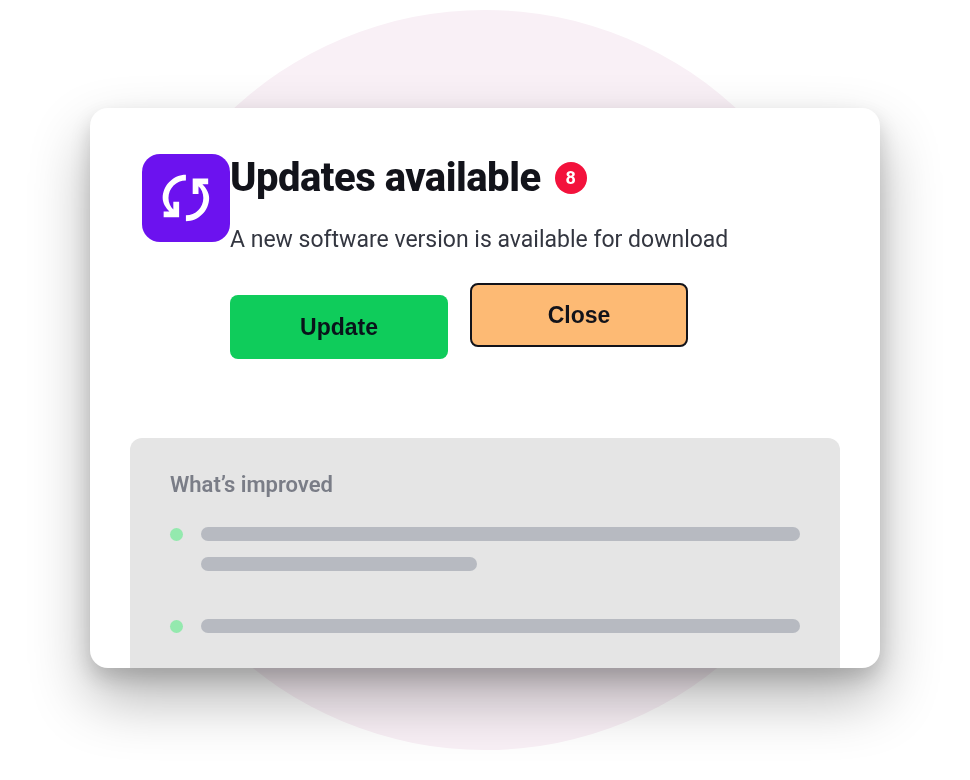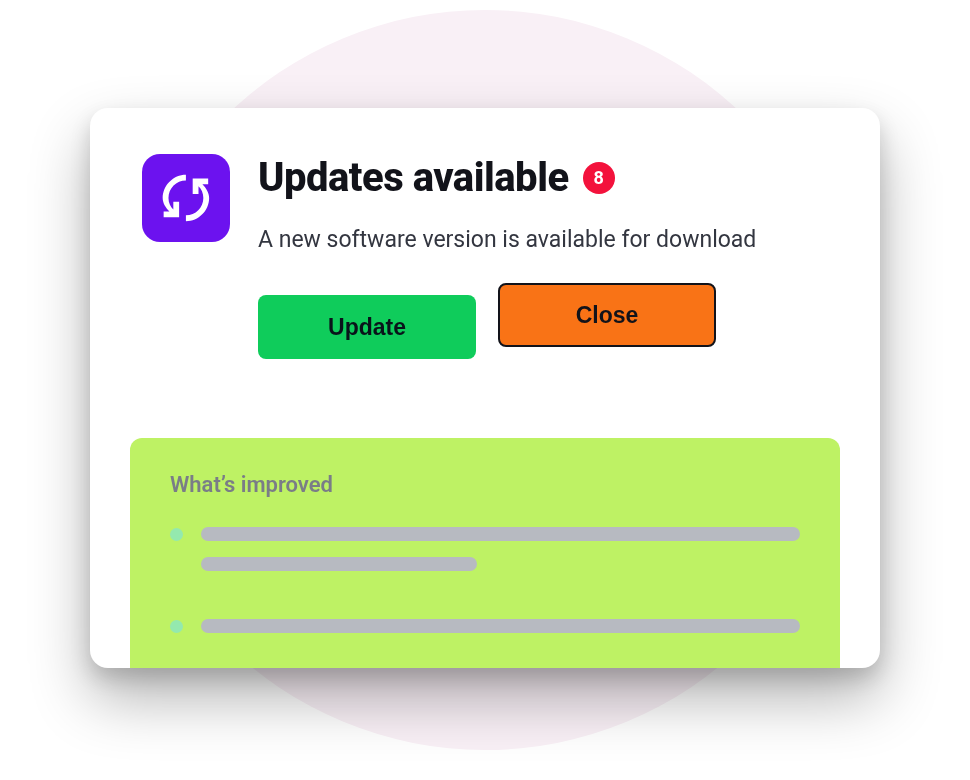--- a/index.html
+++ b/index.html
@@ -27,21 +27,20 @@
     width: 790px;
     height: 560px;
     background: #ffffff;
     border-radius: 18px;
     box-shadow: 0 30px 60px rgba(0,0,0,0.30), 0 10px 20px rgba(0,0,0,0.15);
     overflow: hidden;
   }
   .header {
     display: flex;
     padding: 46px 52px 0 52px;
-    gap: 28px;
     align-items: flex-start;
   }
   .icon-tile {
     width: 88px;
     height: 88px;
     border-radius: 18px;
     background: #6c12ef;
     display: flex;
     align-items: center;
     justify-content: center;
@@ -94,31 +93,31 @@
     justify-content: center;
     cursor: pointer;
   }
   .btn-primary {
     background: #0fcc5b;
     color: #09131a;
     border: none;
     margin-top: 12px;
   }
   .btn-secondary {
-    background: #f97316;
+    background: #fdba74;
     color: #12131a;
     border: 2px solid #12131a;
   }
   .improved {
     position: absolute;
     left: 40px;
     right: 40px;
     top: 330px;
     bottom: 0;
-    background: #bef264;
+    background: #e5e5e5;
     border-radius: 12px 12px 0 0;
     padding: 34px 40px 0 40px;
   }
   .improved-title {
     font-size: 22px;
     font-weight: 600;
     color: #7a7d87;
     margin-bottom: 30px;
   }
   .item {

